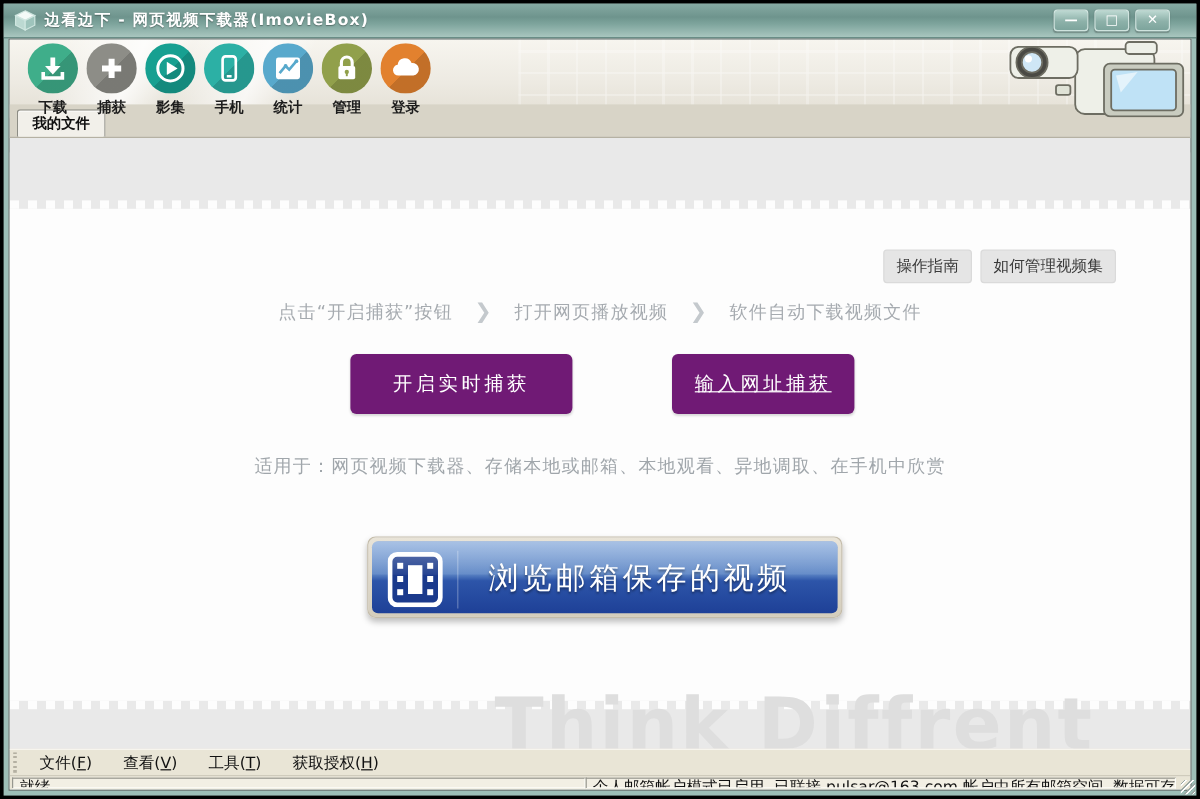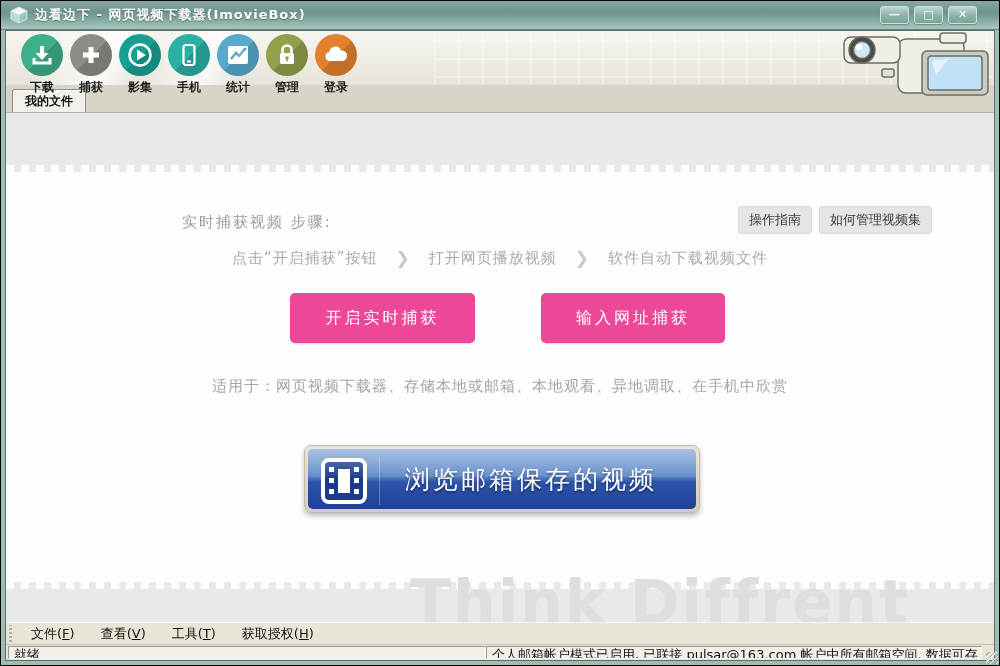--- a/index.html
+++ b/index.html
@@ -2,21 +2,21 @@
 <html><head>
 <meta charset="utf-8">
 <style>
   * { margin:0; padding:0; box-sizing:border-box; }
   html,body { background:#555; }
   body { font-family:"DejaVu Sans","Liberation Sans",sans-serif; }
 
   .window {
     position:relative; width:1000px; height:666px;
     background:#9dbeb7;
-    border:1px solid #000000;
+    border:3px solid #000000;
     overflow:hidden;
   }
 
   
   .titlebar {
     position:absolute; top:0; left:0; right:0; height:29px;
     background:linear-gradient(180deg,#86aaa3 0%,#6e948d 40%,#7da49c 60%,#a9c6bf 100%);
     display:flex; align-items:center; padding:0 8px;
     border-bottom:1px solid #5d807a;
   }
@@ -120,25 +120,25 @@
 
   .steps {
     position:absolute; left:0; right:0; top:121px; height:24px;
     display:flex; align-items:center; justify-content:center; gap:18px;
     font-size:15px; color:#a6abb0; letter-spacing:1px; white-space:nowrap;
   }
   .steps .chev { color:#c4c9cd; font-size:17px; font-weight:bold; }
 
   .action-btn {
     position:absolute; top:168px; height:50px; border-radius:5px;
-    background:#ec4899; color:#fff; font-size:16px; letter-spacing:3px;
+    background:#701a75; color:#fff; font-size:16px; letter-spacing:3px;
     border:none; cursor:pointer; box-shadow:0 1px 2px rgba(0,0,0,.15);
   }
   .btn-capture { left:284px; width:185px; }
-  .btn-url     { left:535px; width:184px; }
+  .btn-url     { left:552px; width:152px;text-decoration:underline; }
 
   .applicable {
     position:absolute; left:0; right:0; top:252px; text-align:center;
     font-size:15px; color:#a0a6ab; letter-spacing:1px; white-space:nowrap;
   }
 
   .browse-wrap {
     position:absolute; left:298px; top:320px; width:396px; height:68px;
     background:linear-gradient(180deg,#e9e4d8,#d4cdbc);
     border:1px solid #c4bcaa; border-radius:7px; padding:3px;
@@ -316,21 +316,20 @@
       </svg>
     </div>
 
     <div class="tabbar">
       <div class="tab">我的文件</div>
     </div>
 
     <div class="content">
       <div class="paper"></div>
 
-      <div class="section-title">实时捕获视频 步骤:</div>
 
       <div class="help-btns">
         <button class="help-btn">操作指南</button>
         <button class="help-btn">如何管理视频集</button>
       </div>
 
       <div class="steps">
         <span>点击“开启捕获”按钮</span>
         <span class="chev">❯</span>
         <span>打开网页播放视频</span>

